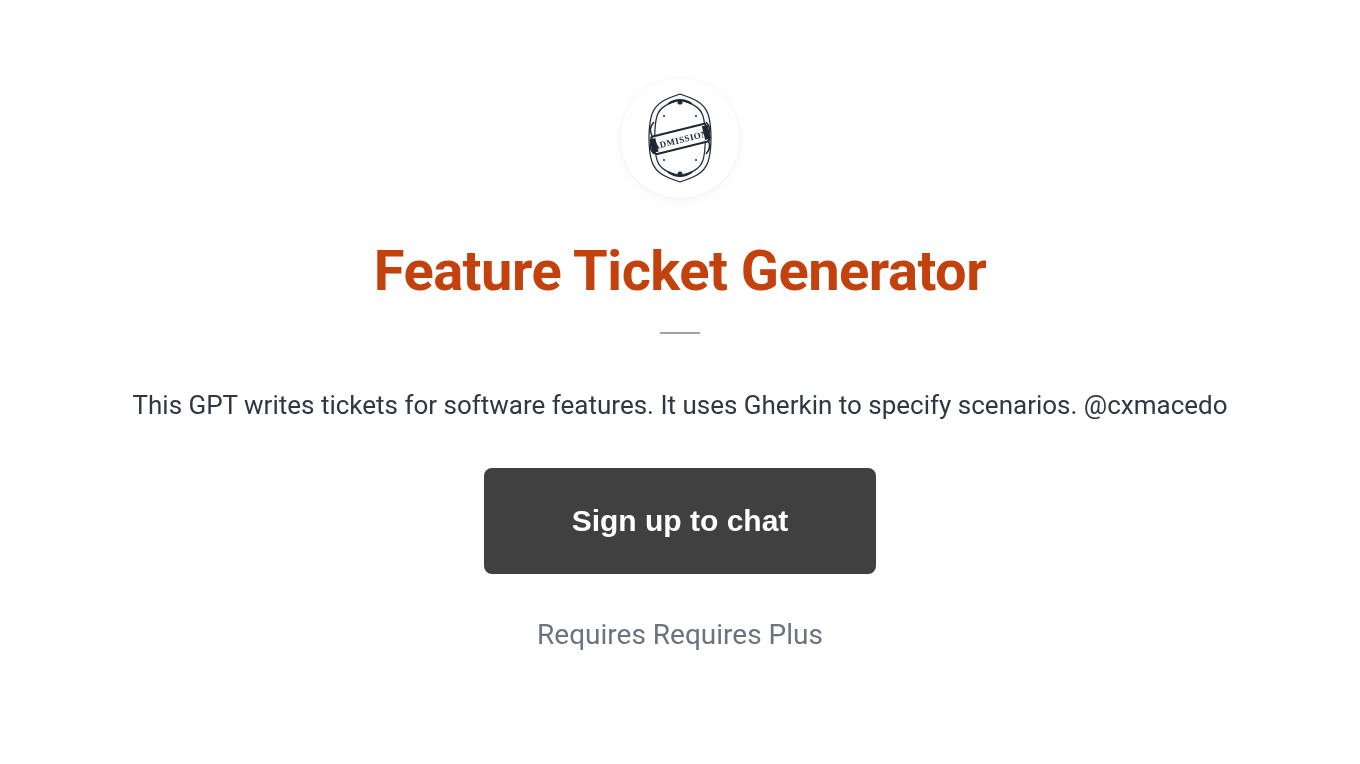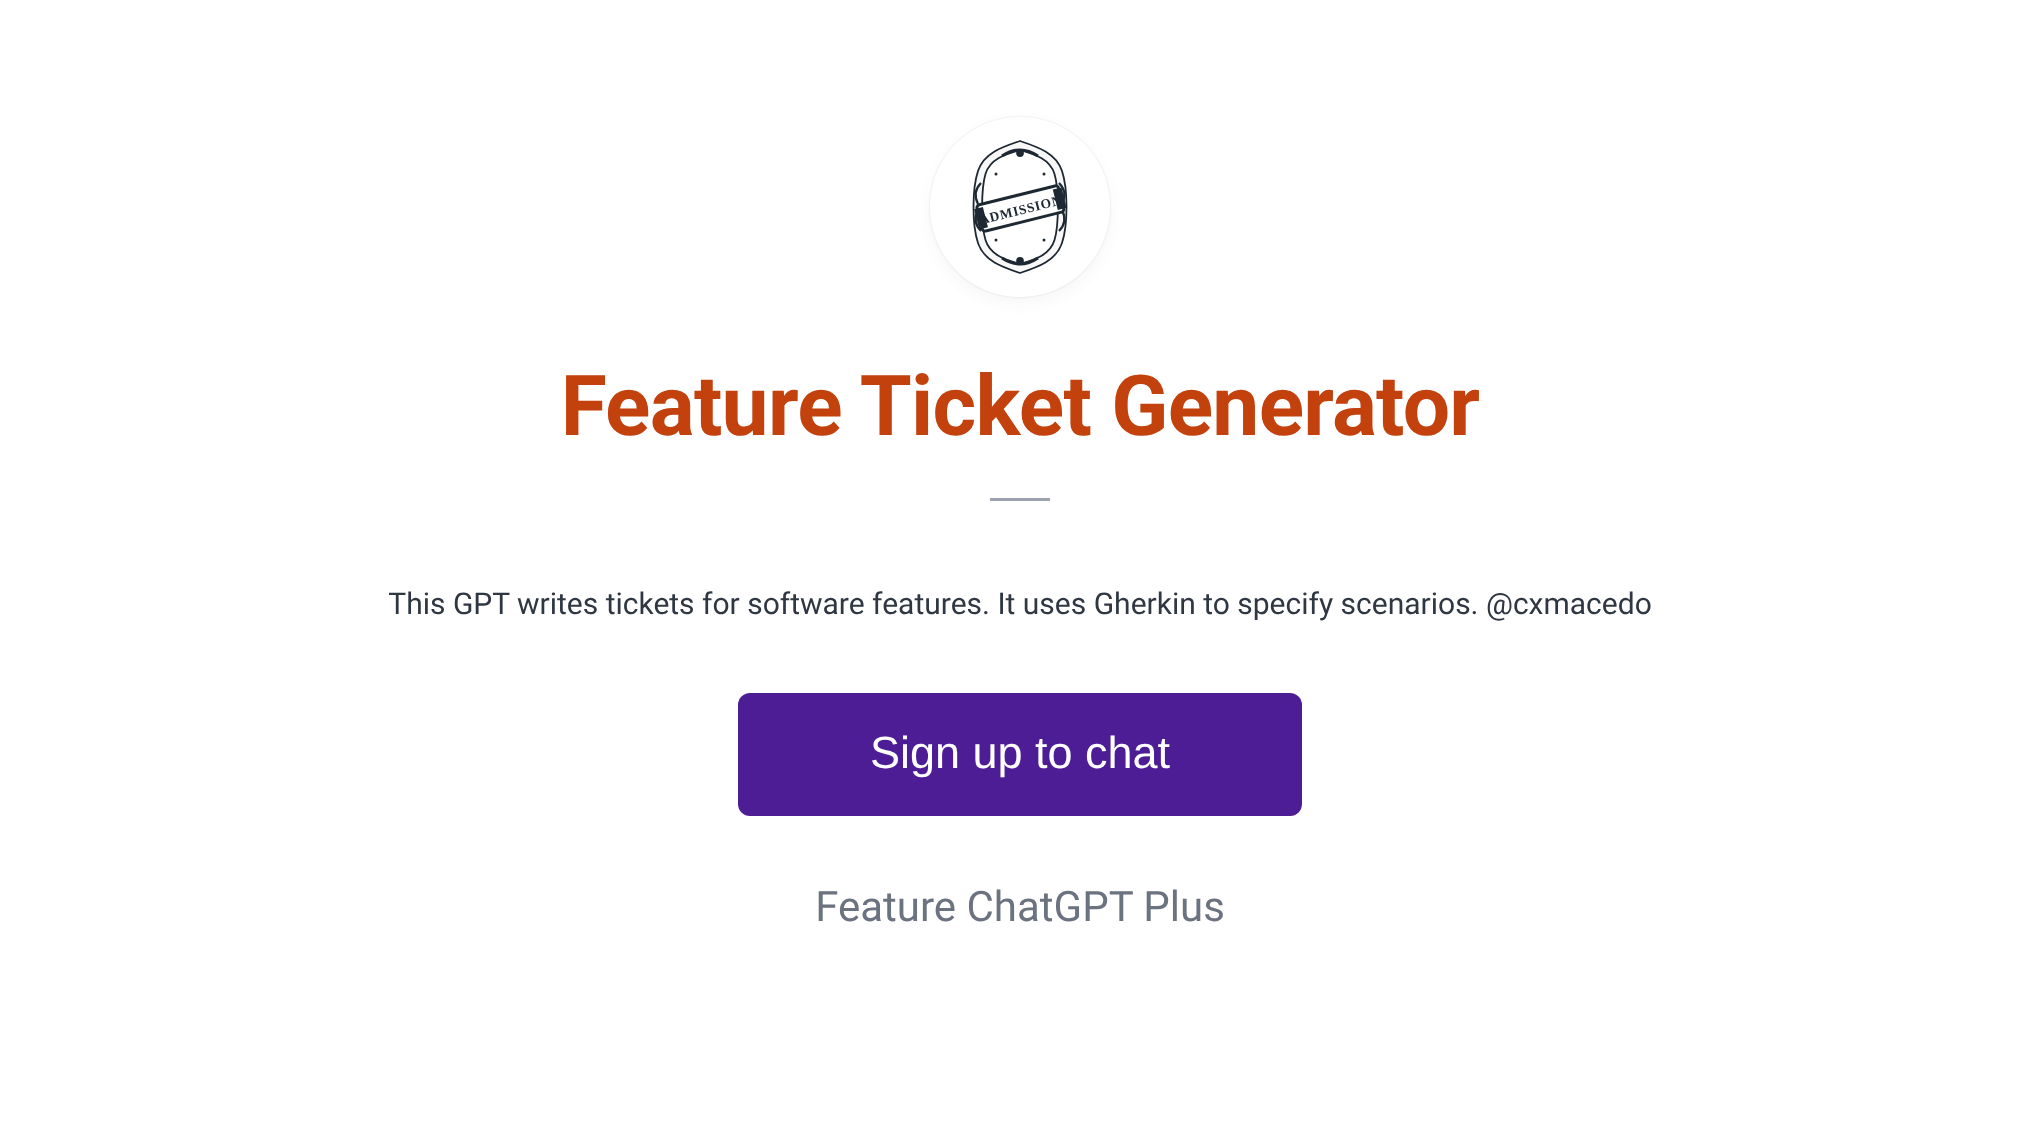--- a/index.html
+++ b/index.html
@@ -41,34 +41,34 @@
       margin-bottom: 28px;
       white-space: nowrap;
     }
     .divider {
       width: 40px;
       height: 2px;
       background: #9CA3AF;
       margin-bottom: 56px;
     }
     .description {
-      font-size: 20px;
+      font-size: 26px;
       font-weight: 400;
       color: #2F3742;
       margin-bottom: 48px;
       white-space: nowrap;
     }
     .cta-button {
-      background: #4c1d95;
+      background: #404040;
       color: #ffffff;
       font-size: 30px;
-      font-weight: 400;
+      font-weight: 700;
       border: none;
       border-radius: 8px;
-      padding: 24px 88px;
+      padding: 36px 88px;
       cursor: pointer;
       margin-bottom: 44px;
     }
     .subtext {
       font-size: 28px;
       font-weight: 400;
       color: #6B7280;
     }
   </style>
 </head>
@@ -111,13 +111,13 @@
 </div>
 
 <h1 class="title">Feature Ticket Generator</h1>
 
 <div class="divider"></div>
 
 <p class="description">This GPT writes tickets for software features. It uses Gherkin to specify scenarios. @cxmacedo</p>
 
 <button class="cta-button">Sign up to chat</button>
 
-<p class="subtext">Feature ChatGPT Plus</p>
+<p class="subtext">Requires Requires Plus</p>
 
 </body></html>

